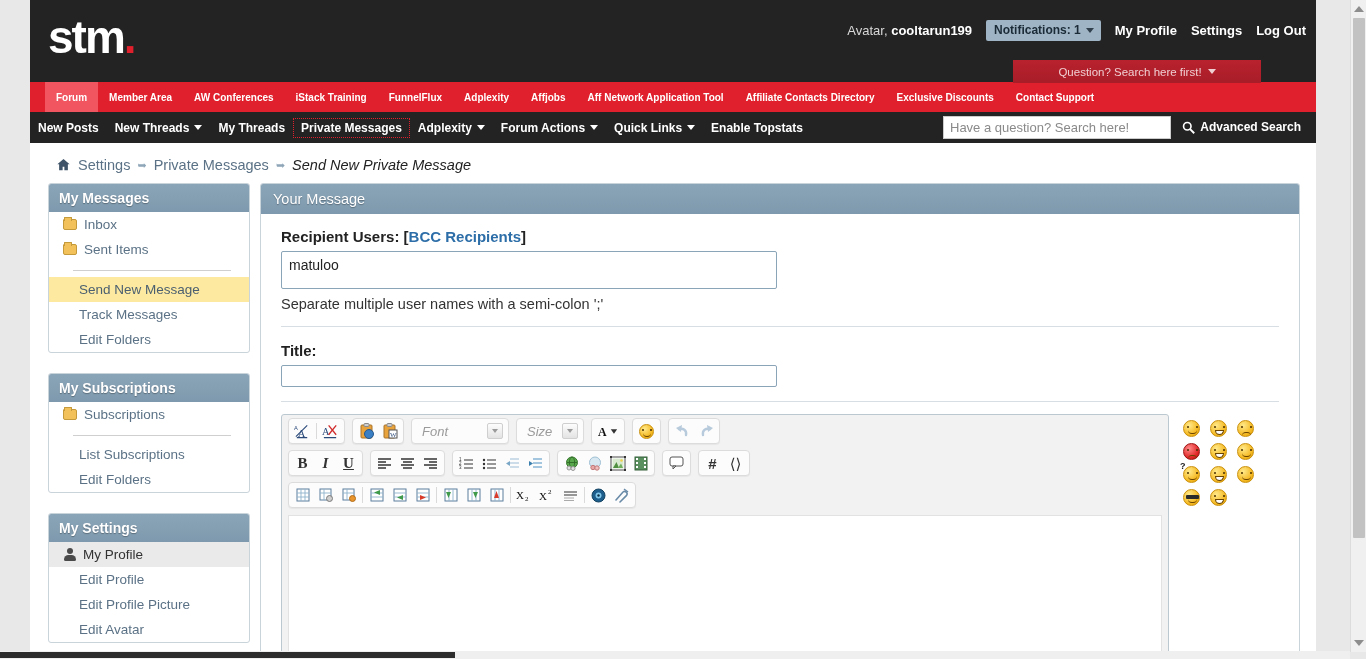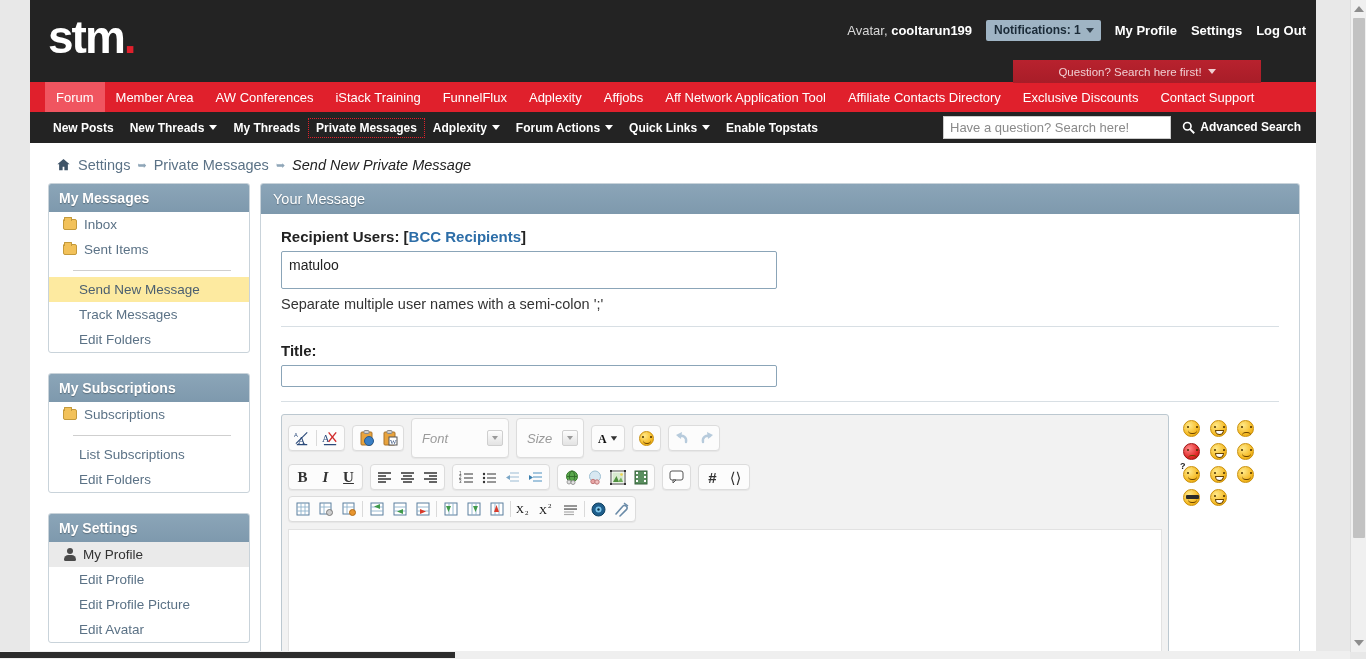--- a/index.html
+++ b/index.html
@@ -108,35 +108,35 @@
     background: #e0202c;
     display: flex;
     align-items: stretch;
     padding-left: 15px;
   }
   .mainnav .item {
     display: flex;
     align-items: center;
     padding: 0 11px;
     color: #ffffff;
-    font-weight: normal;
-    font-size: 13px;
+    font-weight: bold;
+    font-size: 10px;
     cursor: pointer;
     white-space: nowrap;
   }
   .mainnav .item.active { background: #f05560; }
 
   
   .subnav {
     position: relative;
     height: 31px;
     background: #232323;
     display: flex;
     align-items: center;
-    padding-left: 15px;
+    padding-left: 0;
   }
   .subnav .sitem {
     display: flex;
     align-items: center;
     gap: 5px;
     padding: 3px 8px;
     color: #ffffff;
     font-size: 12px;
     font-weight: bold;
     cursor: pointer;
@@ -375,21 +375,21 @@
     border-radius: 3px;
     line-height: 1;
   }
   .tb-btn.wide { width: 28px; }
   .tb-sep { width: 1px; height: 16px; background: #dadada; margin: 0 2px; }
   .combo {
     display: flex;
     align-items: center;
     justify-content: space-between;
     width: 92px;
-    height: 36px;
+    height: 22px;
     padding: 0 3px 0 8px;
     color: #9a9a9a;
     font-style: italic;
     font-size: 13px;
     cursor: pointer;
   }
   .combo.small { width: 62px; }
   .combo .cbtn {
     width: 16px; height: 16px;
     background: linear-gradient(#fdfdfd,#e3e3e3);

